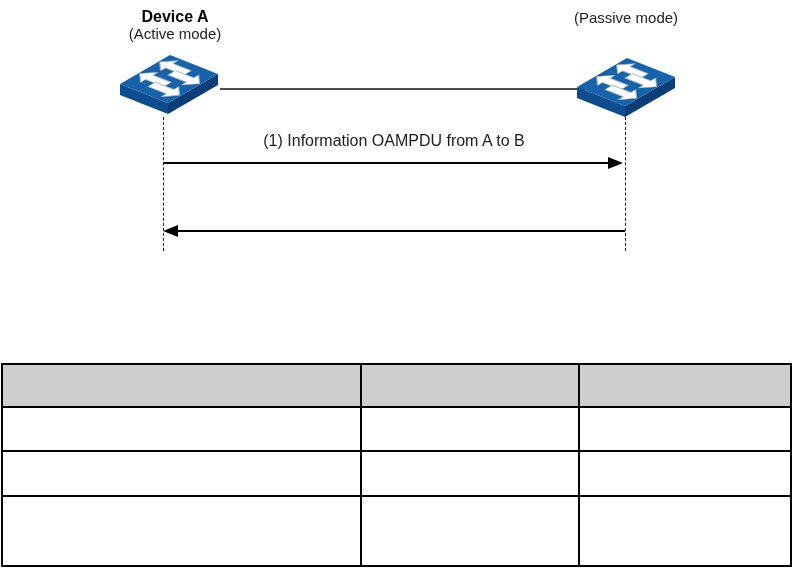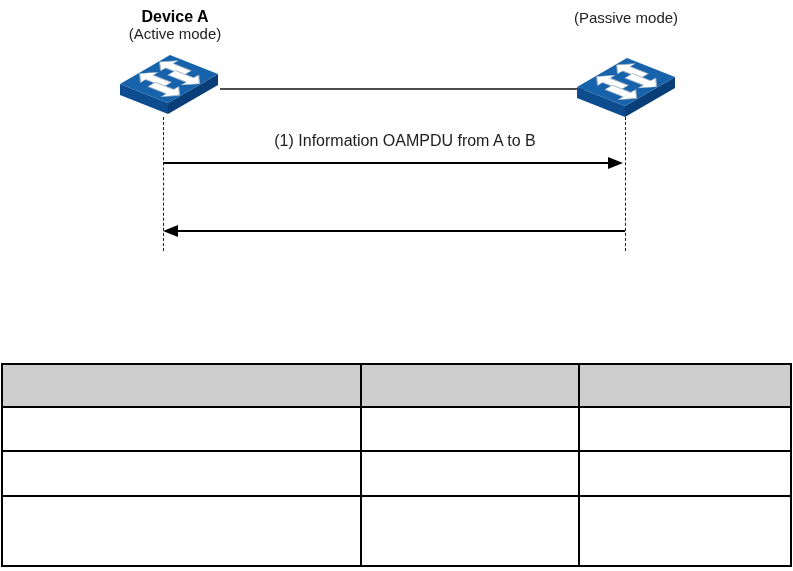--- a/index.html
+++ b/index.html
@@ -95,21 +95,21 @@
       <polygon points="2,9 22,2 22,6 60,6 60,12 22,12 22,16"></polygon>
       <polygon points="98,14 78,7 78,11 40,11 40,17 78,17 78,21"></polygon>
       <polygon points="2,25 22,18 22,22 60,22 60,28 22,28 22,32"></polygon>
       <polygon points="98,30 78,23 78,27 40,27 40,33 78,33 78,37"></polygon>
     </g>
   </svg>
 
   <div class="lifeline" style="left:163px;top:117px;height:134px;"></div>
   <div class="lifeline" style="left:625px;top:117px;height:134px;"></div>
 
-  <div class="msg-label" style="top:132px;padding-left:11px;">(1) Information OAMPDU from A to B</div>
+  <div class="msg-label" style="top:132px;">(1) Information OAMPDU from A to B</div>
   <div class="msg-line" style="left:163px;top:162px;width:447px;"></div>
   <div class="arrowhead right" style="left:608px;top:157px;"></div>
 
   <div class="msg-line" style="left:178px;top:230px;width:447px;"></div>
   <div class="arrowhead left" style="left:163px;top:225px;"></div>
 
   <table class="data-table">
     <colgroup>
       <col style="width:359px;">
       <col style="width:218px;">

